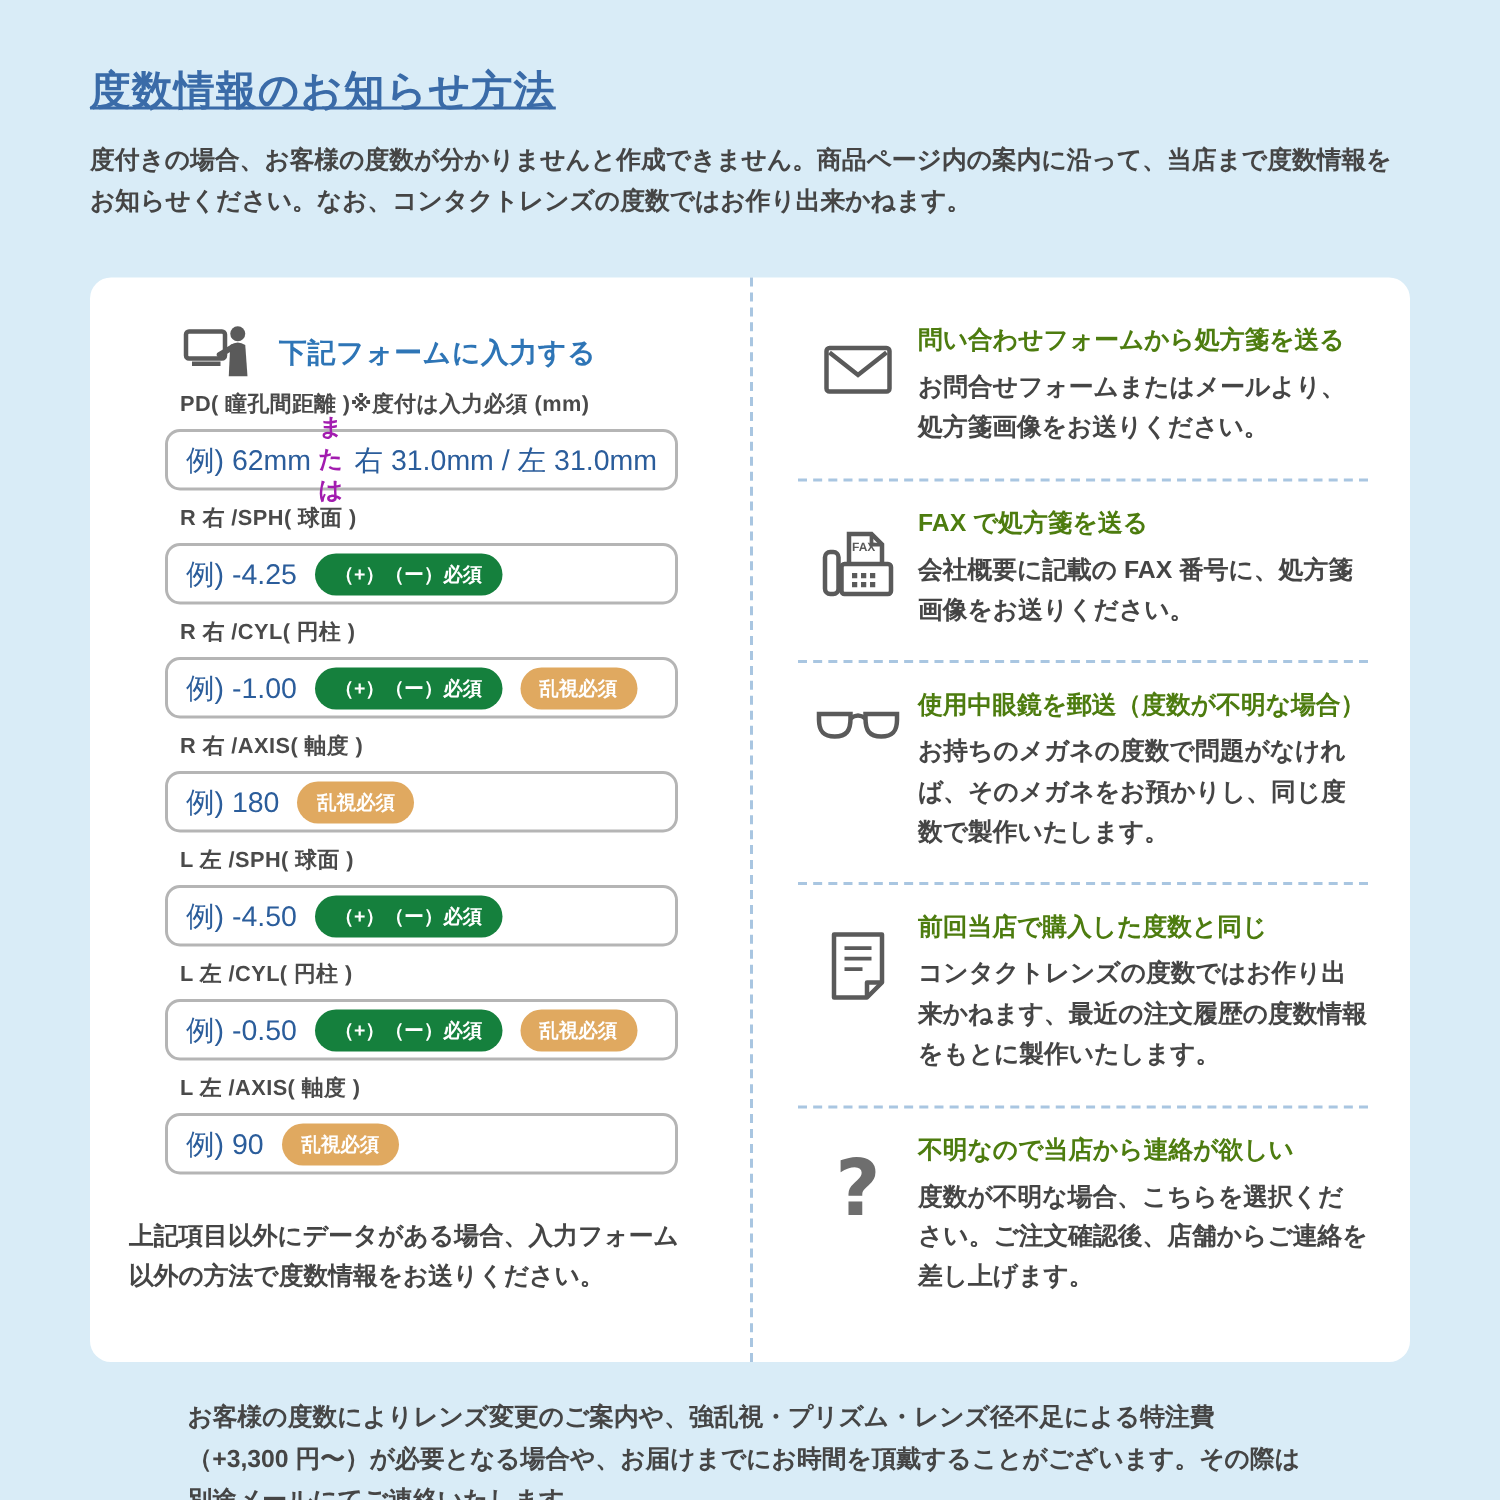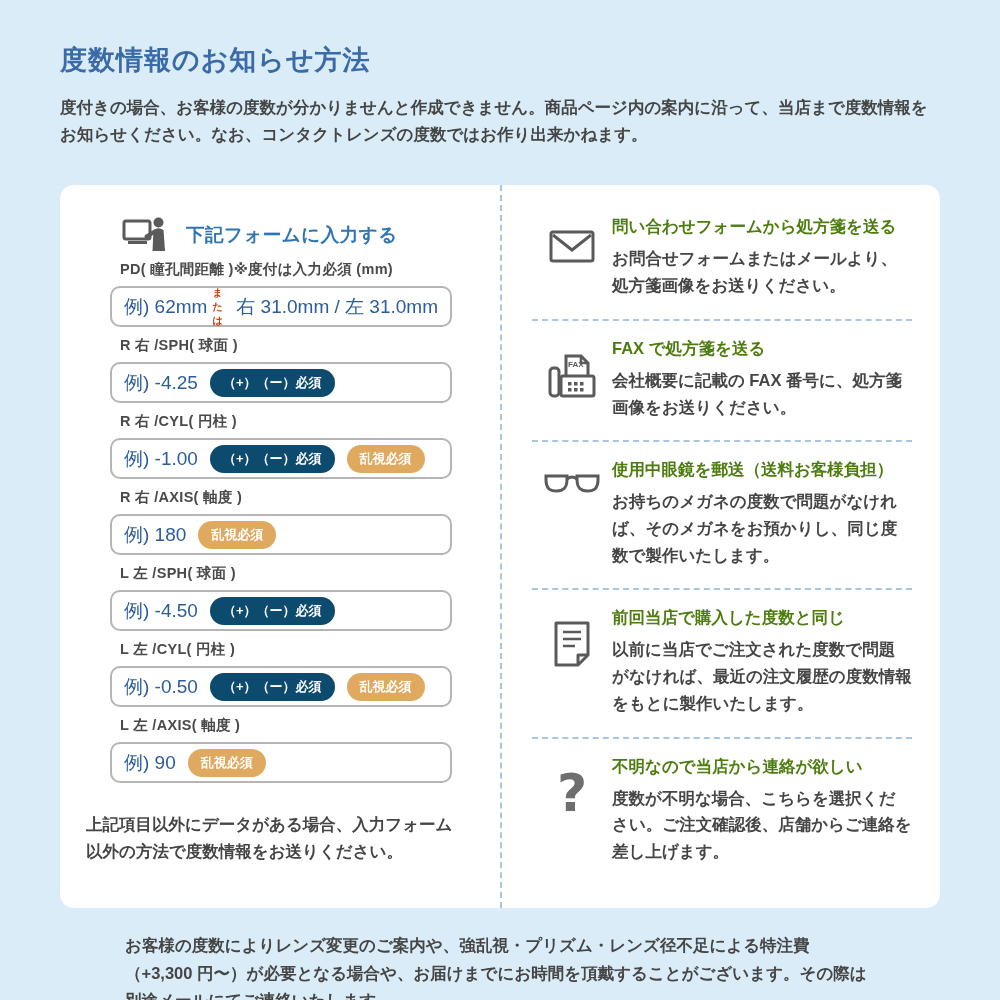--- a/index.html
+++ b/index.html
@@ -7,20 +7,21 @@
   body {
     background:#d9ecf7;
     font-family:"Liberation Sans","DejaVu Sans",sans-serif;
     color:#444;
   }
   .wrap { padding:42px 60px 0 60px; }
 
   .page-title {
     font-size:27px; font-weight:bold; color:#3a6ba8;
     letter-spacing:1px;
+    text-decoration:underline;
   }
   .intro {
     margin-top:16px; font-size:16.5px; line-height:1.65; color:#454545;
     font-weight:bold; width:880px;
   }
 
   .card {
     margin-top:37px; background:#ffffff; border-radius:14px;
     width:880px; min-height:723px; display:flex;
   }
@@ -35,26 +36,26 @@
   .form-instruction { margin:22px 0 16px 0; font-size:16.5px; font-weight:bold; color:#454545; }
 
   .form-body { padding-left:24px; }
   .field-label { font-size:14.5px; font-weight:bold; color:#4a4a4a; margin:9px 0 7px 10px; letter-spacing:0.3px; }
   .field-box {
     width:342px; height:41px; background:#fff;
     border:2px solid #b5b5b5; border-radius:10px;
     display:flex; align-items:center; padding:0 12px;
   }
   .example { font-size:19px; font-weight:normal; color:#2b5d9b; white-space:nowrap; }
-  .example-connector { font-size:10px; font-weight:bold; color:#c2410c; margin:0 5px; align-self:center; }
+  .example-connector { font-size:16px; font-weight:bold; color:#a21caf; margin:0 5px; align-self:center; }
   .badge {
     margin-left:12px; border-radius:999px; color:#fff;
     font-size:13px; font-weight:bold; padding:5px 13px; white-space:nowrap;
   }
-  .badge-blue { background:#0c4a6e; }
+  .badge-blue { background:#15803d; }
   .badge-orange { background:#e0a960; }
   .form-note { margin-top:28px; font-size:16.5px; font-weight:bold; line-height:1.6; color:#454545; }
 
   
   .method { display:flex; padding:17px 0 20px 0; }
   .method + .method { border-top:2px dashed #a9c6e1; }
   .method .m-icon {
     flex:0 0 80px; display:flex; justify-content:center; align-items:flex-start;
     padding-top:14px; line-height:0;
   }
@@ -188,38 +189,38 @@
 
       <div class="method">
         <span class="m-icon">
           <svg width="58" height="24" viewBox="0 0 58 24">
             <path d="M3 3 h21 v3 c0 8 -2.5 12 -10.5 12 c-8 0 -10.5 -4 -10.5 -11 z" fill="none" stroke="#5a5a5a" stroke-width="3"></path>
             <path d="M34 3 h21 v4 c0 7 -2.5 11 -10.5 11 c-8 0 -10.5 -4 -10.5 -12 z" fill="none" stroke="#5a5a5a" stroke-width="3"></path>
             <path d="M24 6 q5 -4 10 0" fill="none" stroke="#5a5a5a" stroke-width="3"></path>
           </svg>
         </span>
         <div class="m-body">
-          <div class="method-title">使用中眼鏡を郵送（送料お客様負担）</div>
+          <div class="method-title">使用中眼鏡を郵送（度数が不明な場合）</div>
           <div class="method-desc">お持ちのメガネの度数で問題がなければ、そのメガネをお預かりし、同じ度数で製作いたします。</div>
         </div>
       </div>
 
       <div class="method">
         <span class="m-icon">
           <svg width="38" height="46" viewBox="0 0 38 46">
             <path d="M3 2 h32 v32 l-10 10 h-22 z" fill="none" stroke="#5a5a5a" stroke-width="3" stroke-linejoin="round"></path>
             <path d="M35 34 h-10 v10" fill="none" stroke="#5a5a5a" stroke-width="3" stroke-linejoin="round"></path>
             <line x1="10" y1="11" x2="28" y2="11" stroke="#5a5a5a" stroke-width="2.5"></line>
             <line x1="10" y1="18" x2="28" y2="18" stroke="#5a5a5a" stroke-width="2.5"></line>
             <line x1="10" y1="25" x2="22" y2="25" stroke="#5a5a5a" stroke-width="2.5"></line>
           </svg>
         </span>
         <div class="m-body">
           <div class="method-title">前回当店で購入した度数と同じ</div>
-          <div class="method-desc">以前に当店でご注文された度数で問題がなければ、最近の注文履歴の度数情報をもとに製作いたします。</div>
+          <div class="method-desc">コンタクトレンズの度数ではお作り出来かねます、最近の注文履歴の度数情報をもとに製作いたします。</div>
         </div>
       </div>
 
       <div class="method">
         <span class="m-icon">
           <span class="qmark">?</span>
         </span>
         <div class="m-body">
           <div class="method-title">不明なので当店から連絡が欲しい</div>
           <div class="method-desc">度数が不明な場合、こちらを選択ください。ご注文確認後、店舗からご連絡を差し上げます。</div>

